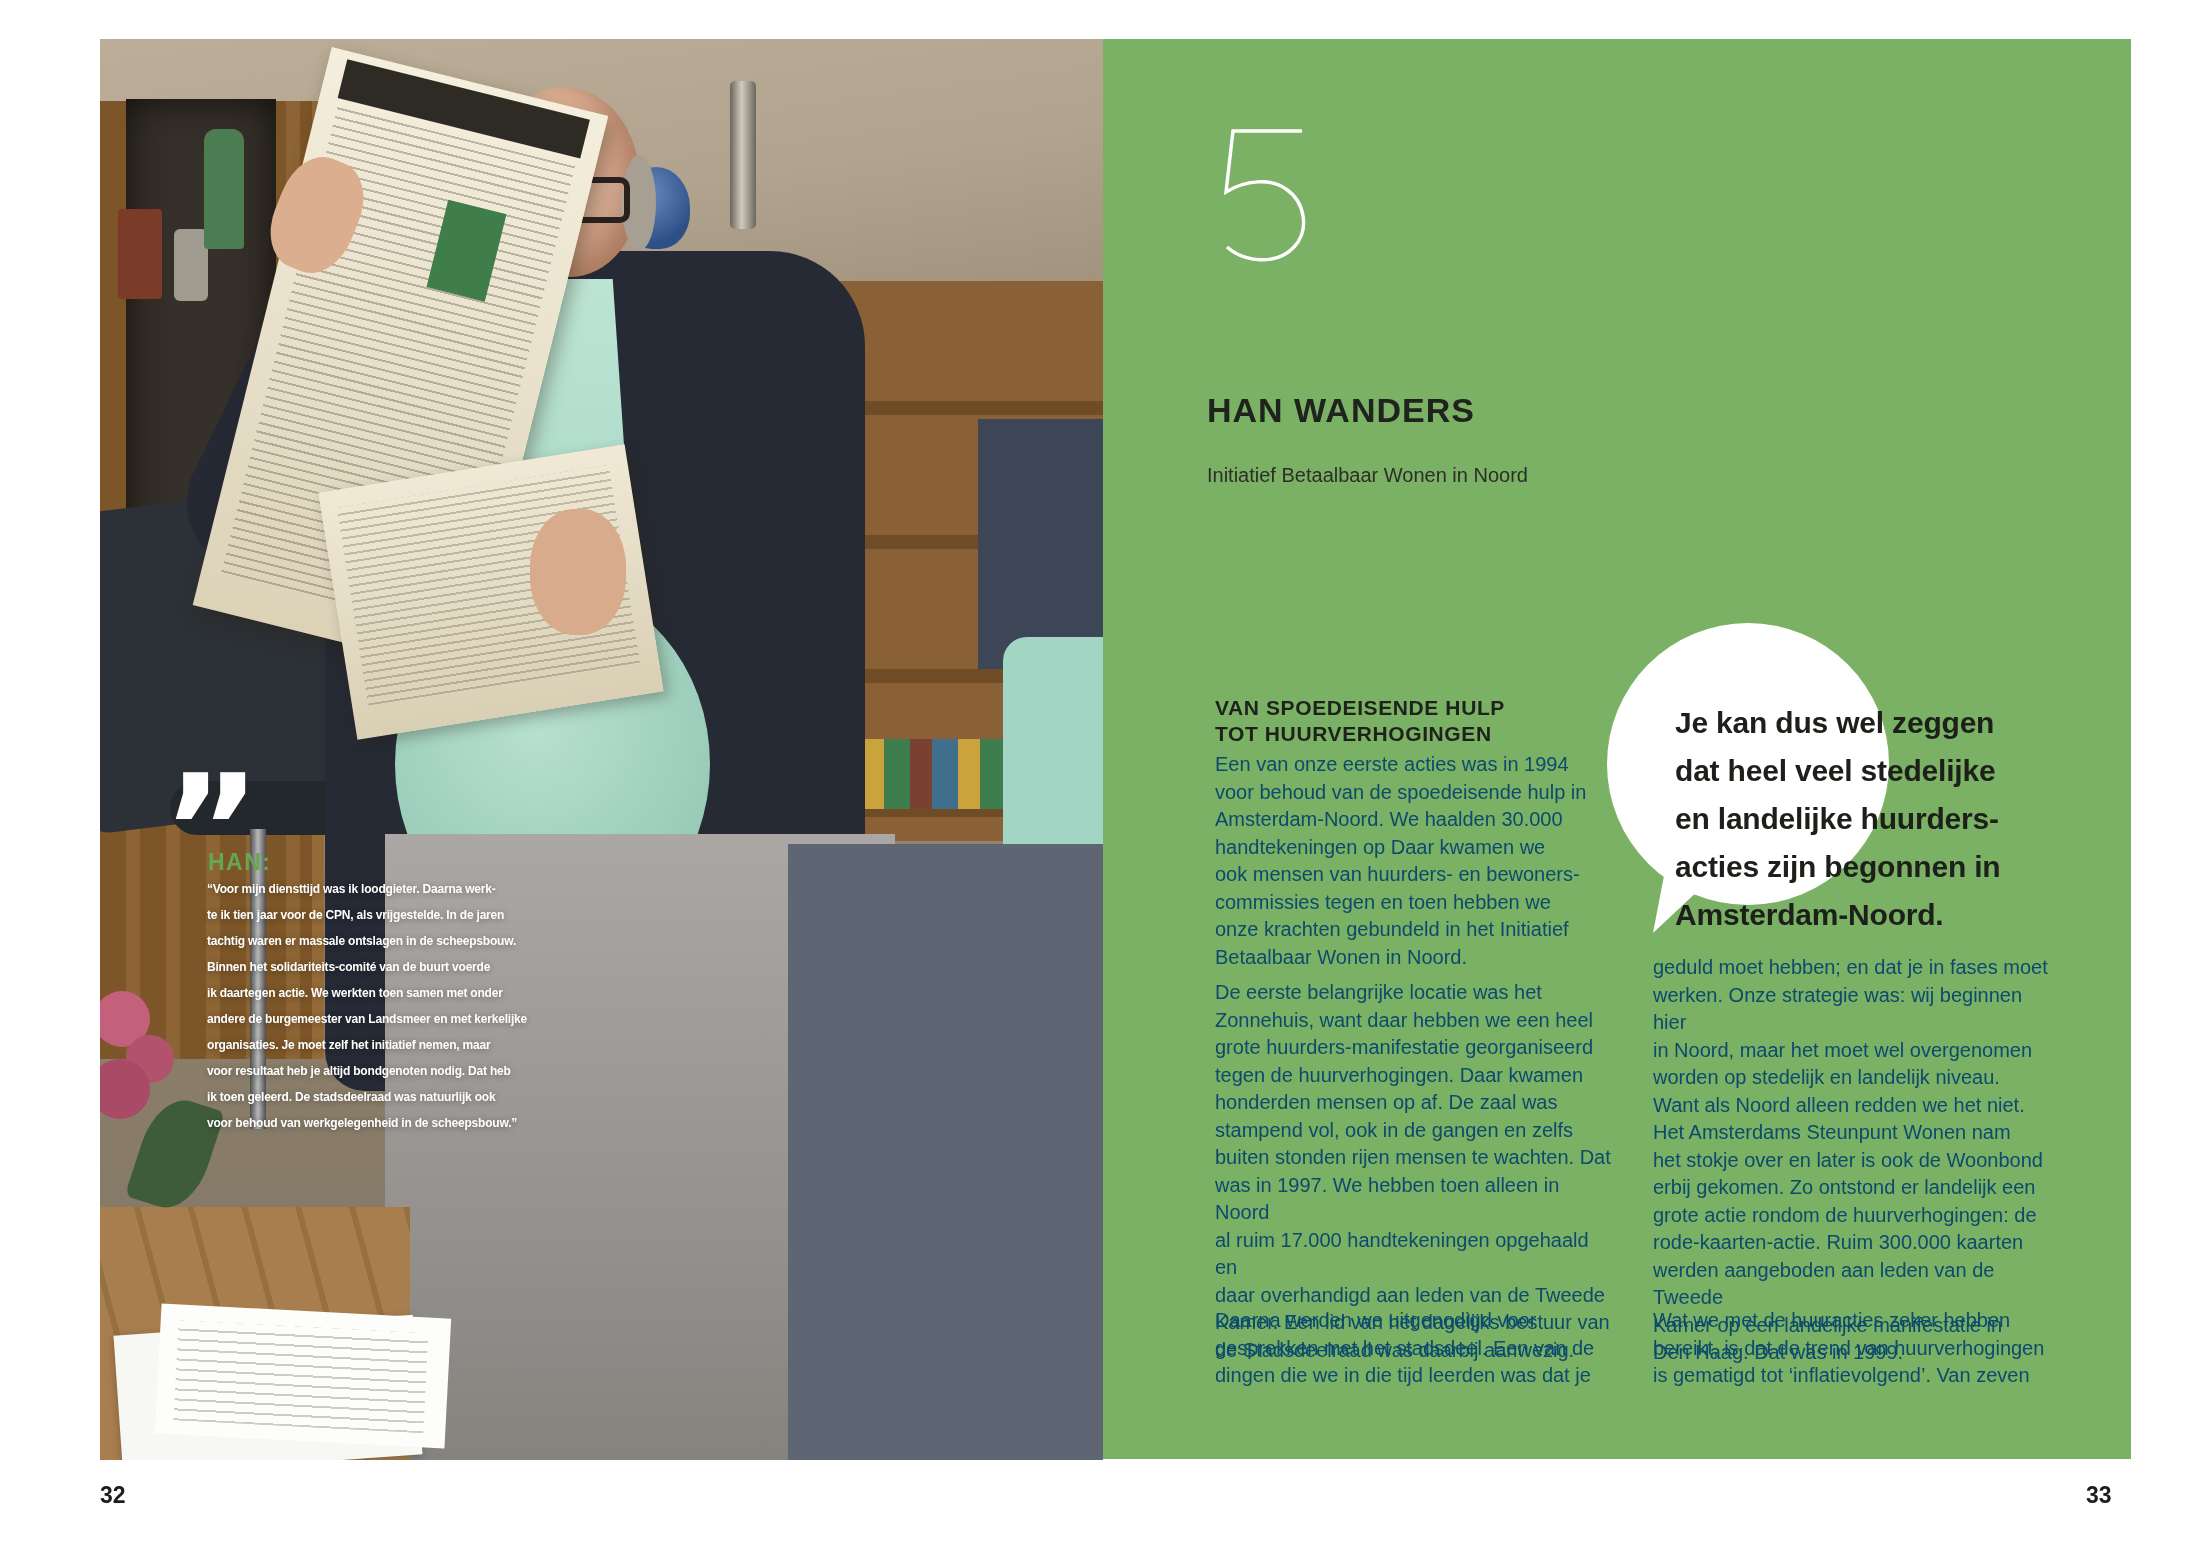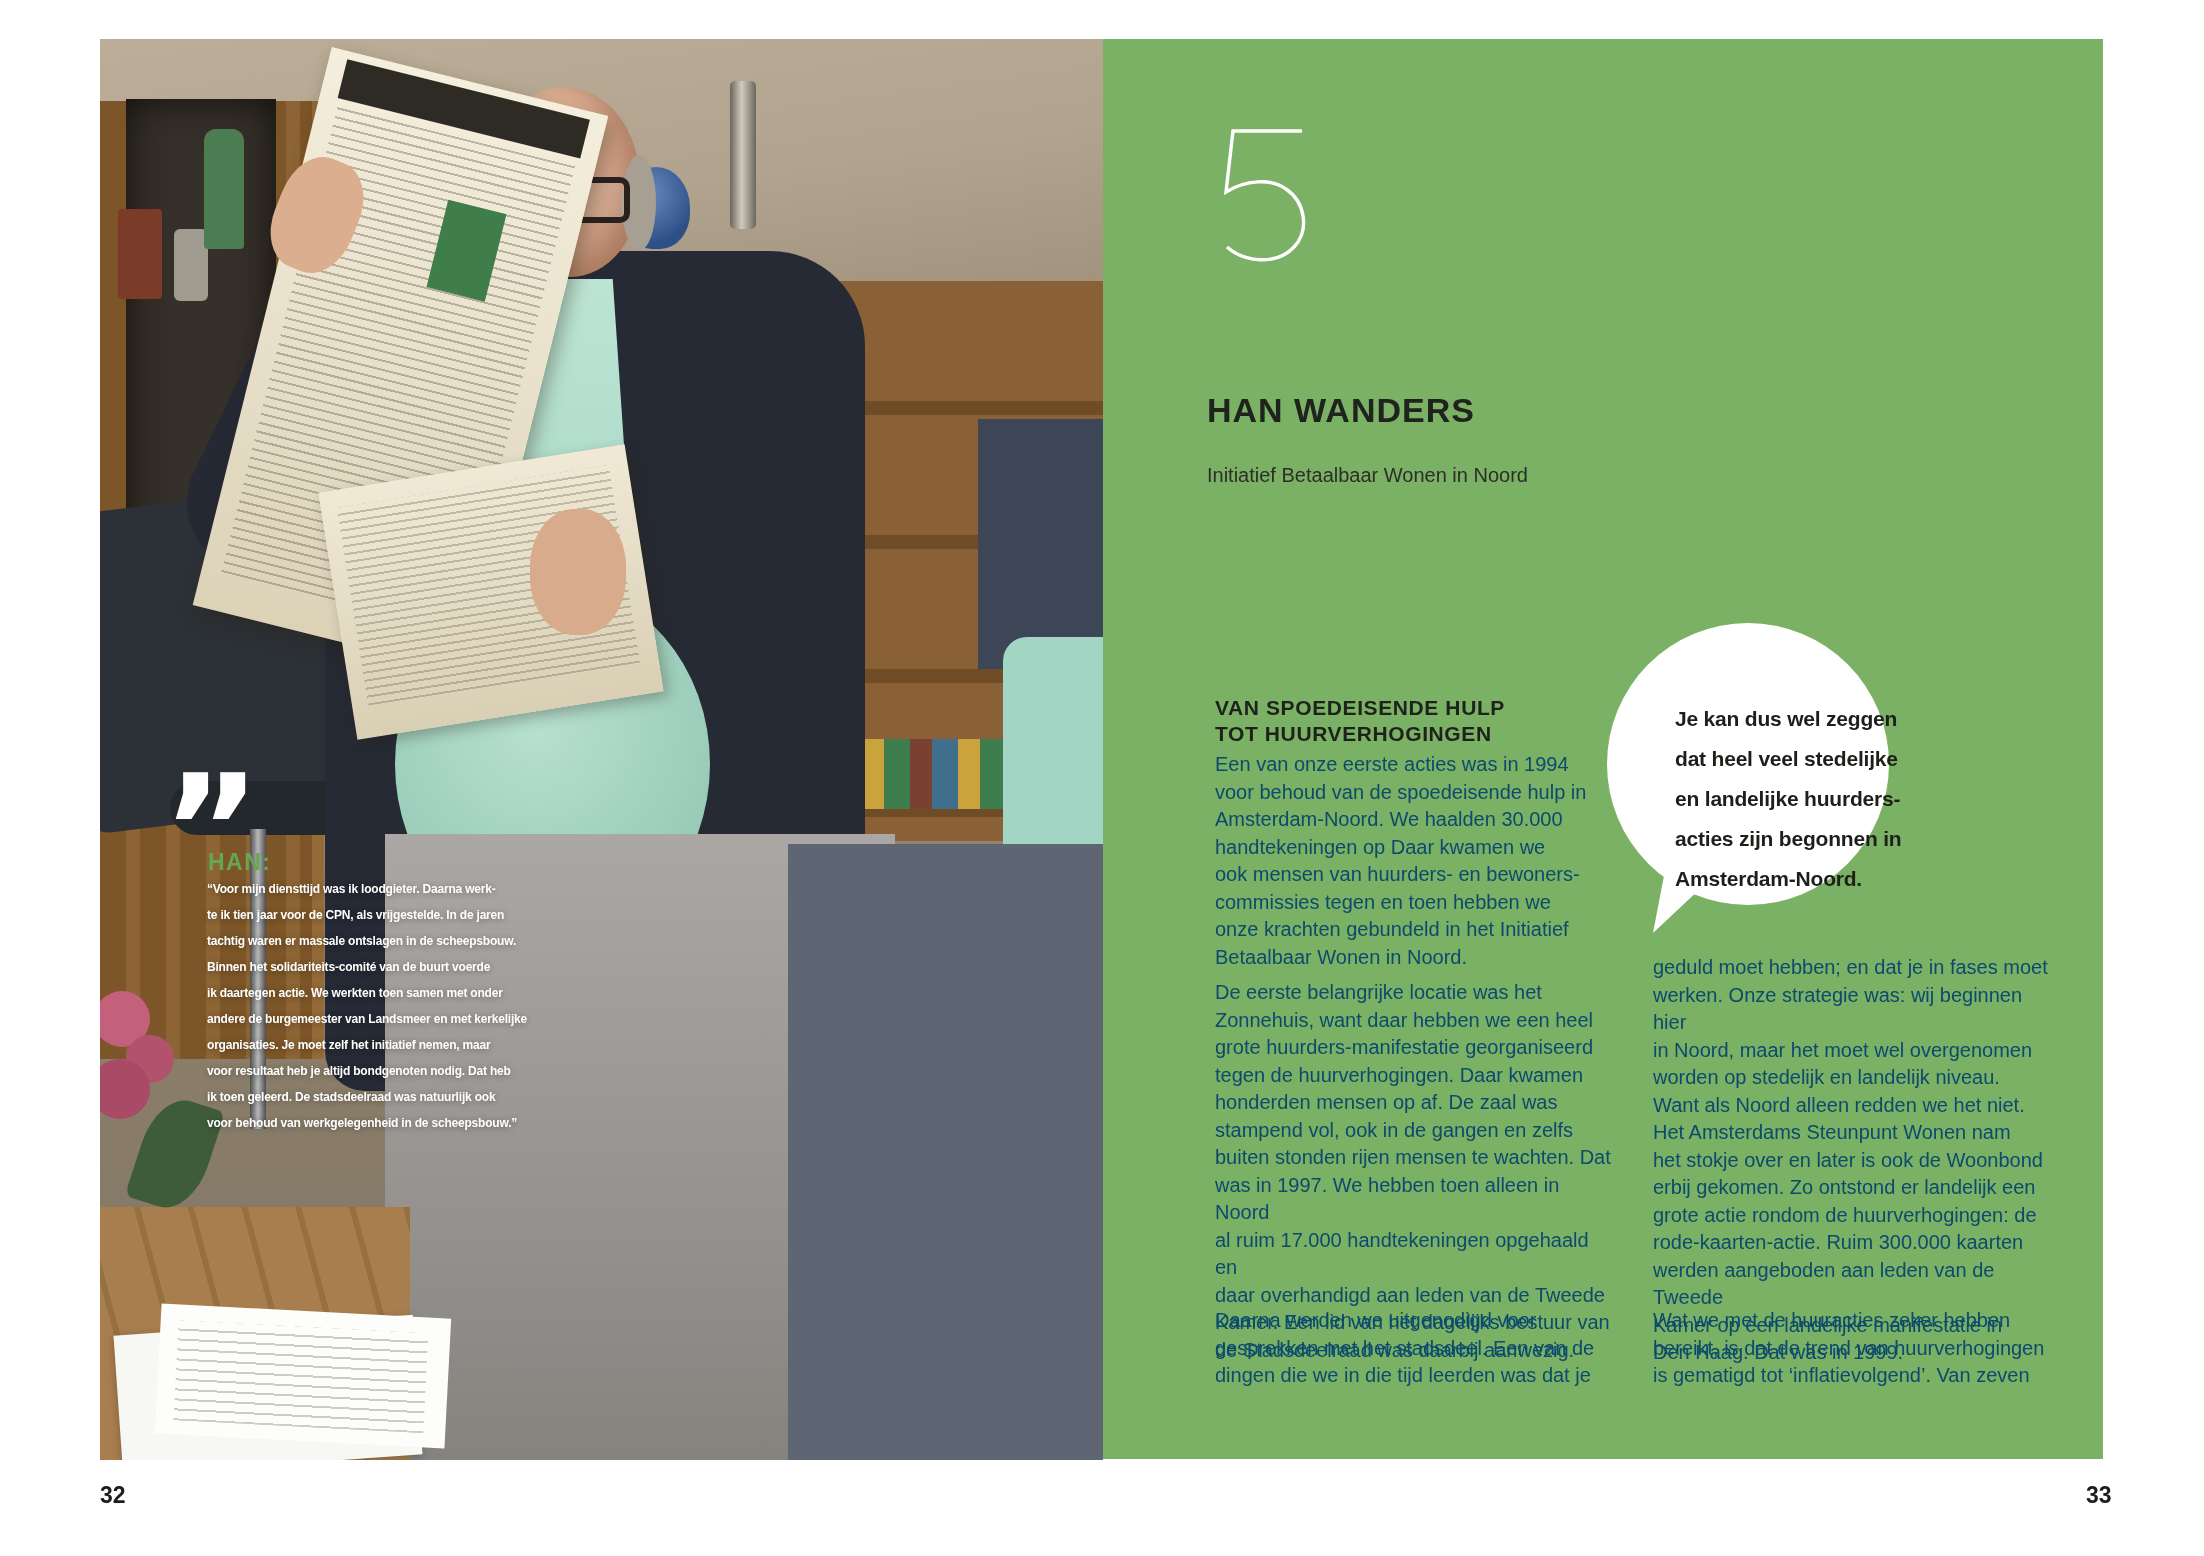--- a/index.html
+++ b/index.html
@@ -94,34 +94,34 @@
     font-size:150px;line-height:1;color:#ffffff;font-weight:700;}
   .speaker-label{left:108px;top:810px;font-size:23px;font-weight:900;color:#67a751;
     letter-spacing:1.5px;}
   .photo-quote{left:107px;top:837px;width:620px;font-size:12px;font-weight:700;
     line-height:26px;color:#ffffff;letter-spacing:-0.2px;
     text-shadow:0 1px 6px rgba(0,0,0,.35);}
 
   
   .green-page{
     position:absolute;left:1103px;top:39px;width:1000px;height:1420px;
-    background:#7ab164;overflow:hidden;
+    background:#7ab164;overflow:hidden;padding-left:28px;
   }
   .green-page *{position:absolute;}
   .chapter-numeral{left:120px;top:89px;width:84px;height:134px;}
   .sr-only{position:absolute;width:1px;height:1px;overflow:hidden;clip:rect(0 0 0 0);white-space:nowrap;}
   .page-title{left:104px;top:352px;font-size:34px;font-weight:900;color:#20221d;
     letter-spacing:1px;}
   .page-subtitle{left:104px;top:425px;font-size:20px;font-weight:400;color:#2c2e27;}
   .speech-bubble-circle{left:504px;top:584px;width:282px;height:282px;border-radius:50%;
     background:#ffffff;}
   .speech-bubble-tail{left:550px;top:834px;width:64px;height:60px;background:#ffffff;
     clip-path:polygon(18% 0,100% 0,0 100%);}
-  .bubble-quote{left:572px;top:660px;width:350px;font-size:21px;font-weight:900;
-    line-height:40px;color:#1d1f1a;letter-spacing:-0.2px;}
+  .bubble-quote{left:572px;top:660px;width:350px;font-size:30px;font-weight:900;
+    line-height:48px;color:#1d1f1a;letter-spacing:-0.2px;}
   .col-heading{left:112px;top:656px;font-size:21px;font-weight:700;color:#1f211c;
     line-height:26px;letter-spacing:0.6px;}
   .bodytxt{font-size:20px;line-height:27.5px;color:#0c4a6e;width:400px;}
   .c1p1{left:112px;top:712px;}
   .c1p2{left:112px;top:940px;}
   .c1p3{left:112px;top:1268px;}
   .c2p1{left:550px;top:915px;}
   .c2p2{left:550px;top:1268px;}
 
   

